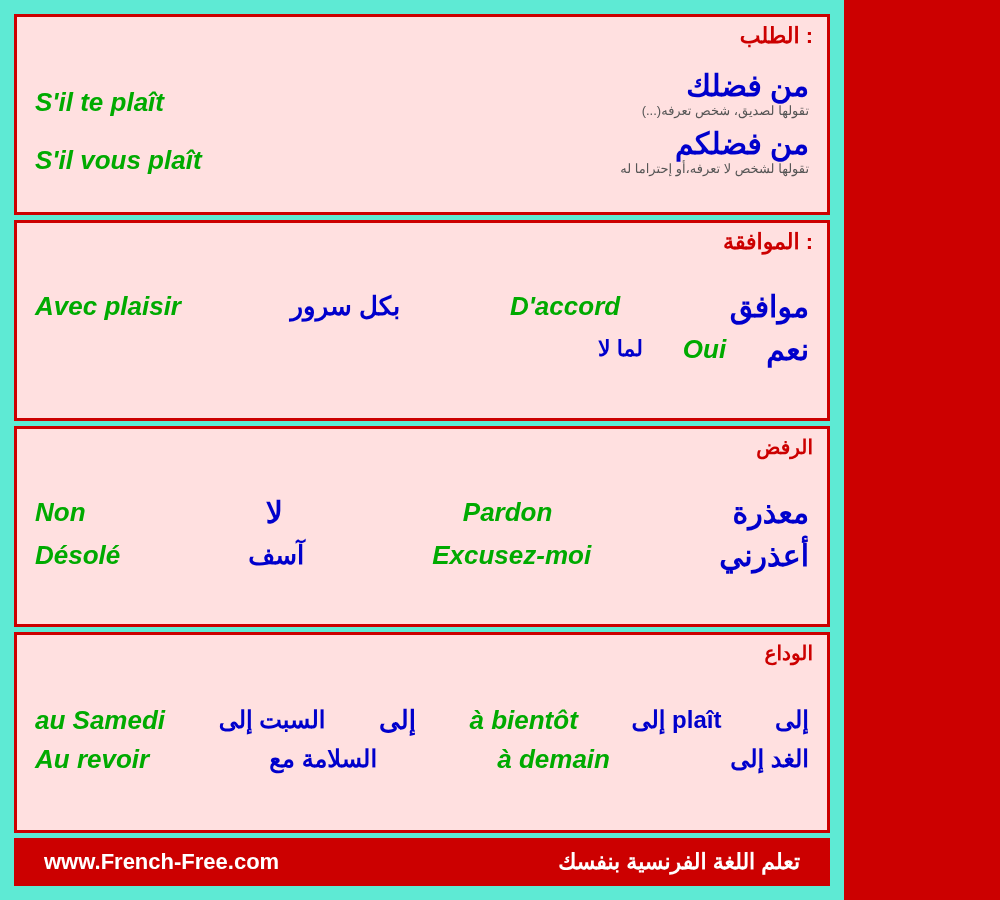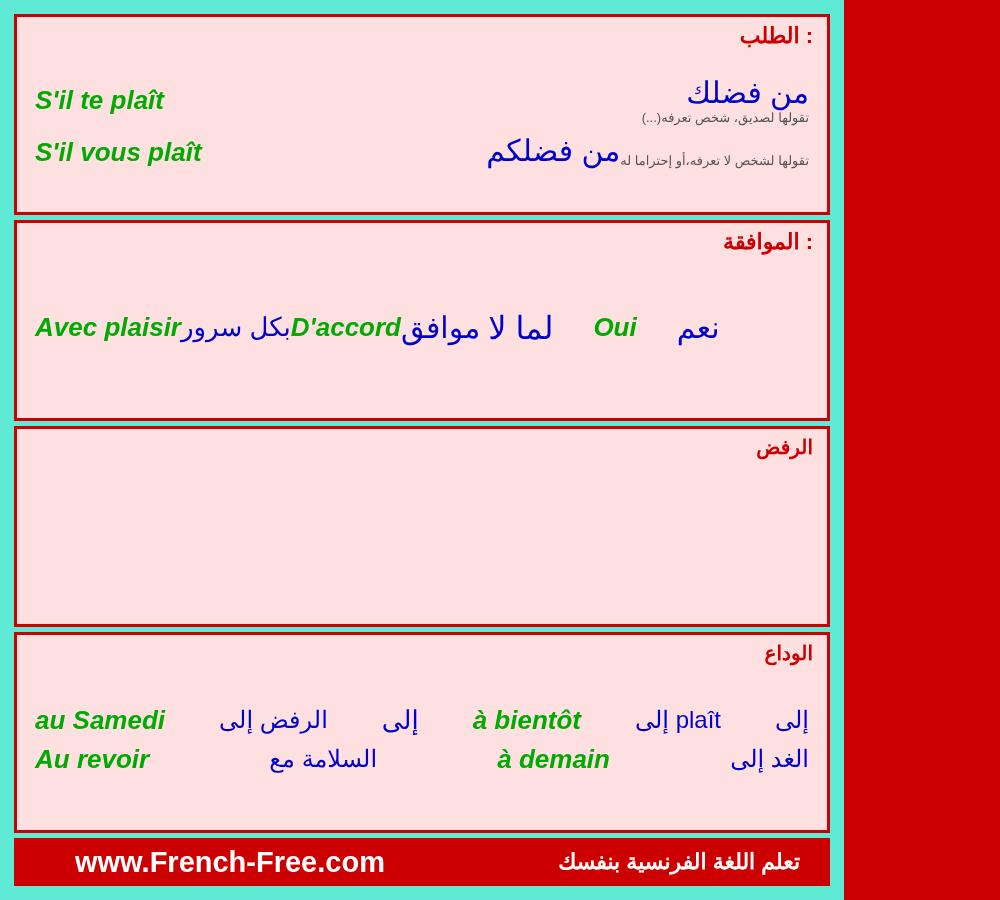--- a/index.html
+++ b/index.html
@@ -40,105 +40,118 @@
     }
     .french {
       color: #00aa00;
       font-size: 26px;
       font-weight: bold;
       font-style: italic;
     }
     .arabic-main {
       color: #0000cc;
       font-size: 30px;
-      font-weight: normal;
+      font-weight: bold;
       direction: rtl;
     }
     .arabic-note {
       color: #555;
       font-size: 13px;
       direction: rtl;
       text-align: right;
     }
     
     .footer {
       background: #cc0000;
       height: 48px;
       display: flex;
       align-items: center;
       justify-content: space-between;
       padding: 0 30px;
       flex-shrink: 0;
     }
     .footer-text {
       color: white;
-      font-size: 29px;
+      font-size: 22px;
       font-weight: bold;
-      margin-left: 31px;
     }
     .footer-arabic {
       color: white;
       font-size: 22px;
       font-weight: bold;
       direction: rtl;
     }
   </style>
 </head>
 <body>
 
 <div class="outer">
 
   <div class="section">
     <span class="section-title">الطلب :</span>
     <div style="display:flex; flex-direction:column; padding-top:14px; gap:8px;">
-      <div style="display:flex; justify-content:space-between; align-items:center;gap:46px;">
+      <div style="display:flex; justify-content:space-between; align-items:flex-end;gap:46px;">
         <span class="french">S'il te plaît</span>
         <div style="display:flex; flex-direction:column; align-items:flex-end;">
           <span class="arabic-main">من فضلك</span>
           <span class="arabic-note">تقولها لصديق، شخص تعرفه(...)</span>
         </div>
       </div>
       <div style="display:flex; justify-content:space-between; align-items:flex-end;">
         <span class="french">S'il vous plaît</span>
-        <div style="display:flex; flex-direction:row; align-items:flex-end;">
+        <div style="display:flex; flex-direction:column; align-items:flex-end;">
           <span class="arabic-main">من فضلكم</span>
           <span class="arabic-note">تقولها لشخص لا تعرفه،أو إحتراما له</span>
         </div>
       </div>
     </div>
   </div>
 
   <div class="section">
     <span class="section-title">الموافقة :</span>
-    <div style="display:flex; flex-direction:row; padding-top:14px; gap:8px;">
+    <div style="display:flex; flex-direction:column; padding-top:14px; gap:8px;">
       <div style="display:flex; justify-content:space-between; align-items:center;">
         <span class="french">Avec plaisir</span>
         <span class="arabic-main" style="font-size:26px;">بكل سرور</span>
         <span class="french">D'accord</span>
         <span class="arabic-main">موافق</span>
       </div>
       <div style="display:flex; justify-content:space-between; align-items:center;">
         <span style="flex:1;"></span>
-        <span class="arabic-main" style="font-size:32px; margin-right:auto;">لما لا</span>
+        <span class="arabic-main" style="font-size:22px; margin-right:auto;">لما لا</span>
         <span class="french" style="margin: 0 40px;">Oui</span>
         <span class="arabic-main">نعم</span>
       </div>
     </div>
   </div>
 
   <div class="section">
     <span class="section-title" style="font-size:20px;">الرفض</span>
+    <div style="display:flex; flex-direction:column; padding-top:14px; gap:8px;">
+      <div style="display:flex; justify-content:space-between; align-items:center;">
+        <span class="french">Non</span>
+        <span class="arabic-main" style="font-size:30px;">لا</span>
+        <span class="french">Pardon</span>
+        <span class="arabic-main">معذرة</span>
+      </div>
+      <div style="display:flex; justify-content:space-between; align-items:center;">
+        <span class="french">Désolé</span>
+        <span class="arabic-main" style="font-size:26px;">آسف</span>
+        <span class="french">Excusez-moi</span>
+        <span class="arabic-main">أعذرني</span>
+      </div>
+    </div>
   </div>
 
   <div class="section">
     <span class="section-title" style="font-size:20px;margin-left:24px;">الوداع</span>
     <div style="display:flex; flex-direction:column; padding-top:14px; gap:8px;">
       <div style="display:flex; justify-content:space-between; align-items:center;gap:10px;">
         <span class="french">au Samedi</span>
-        <span class="arabic-main" style="font-size:24px;">الرفض إلى</span>
+        <span class="arabic-main" style="font-size:24px;">السبت إلى</span>
         <span class="arabic-main" style="font-size:26px;">إلى</span>
         <span class="french">à bientôt</span>
         <span class="arabic-main" style="font-size:24px;">plaît إلى</span>
         <span class="arabic-main" style="font-size:24px;">إلى</span>
       </div>
       <div style="display:flex; justify-content:space-between; align-items:center;">
         <span class="french">Au revoir</span>
         <span class="arabic-main" style="font-size:24px;">السلامة مع</span>
         <span class="french">à demain</span>
         <span class="arabic-main" style="font-size:24px;">الغد إلى</span>

